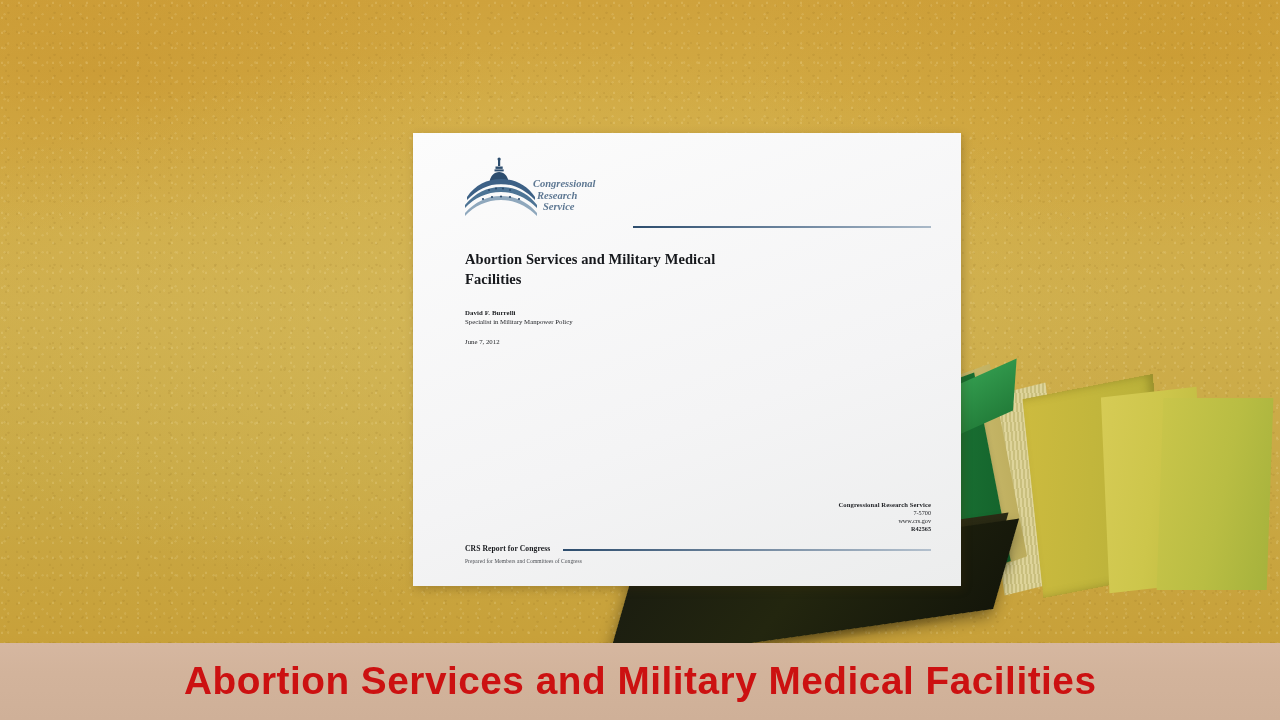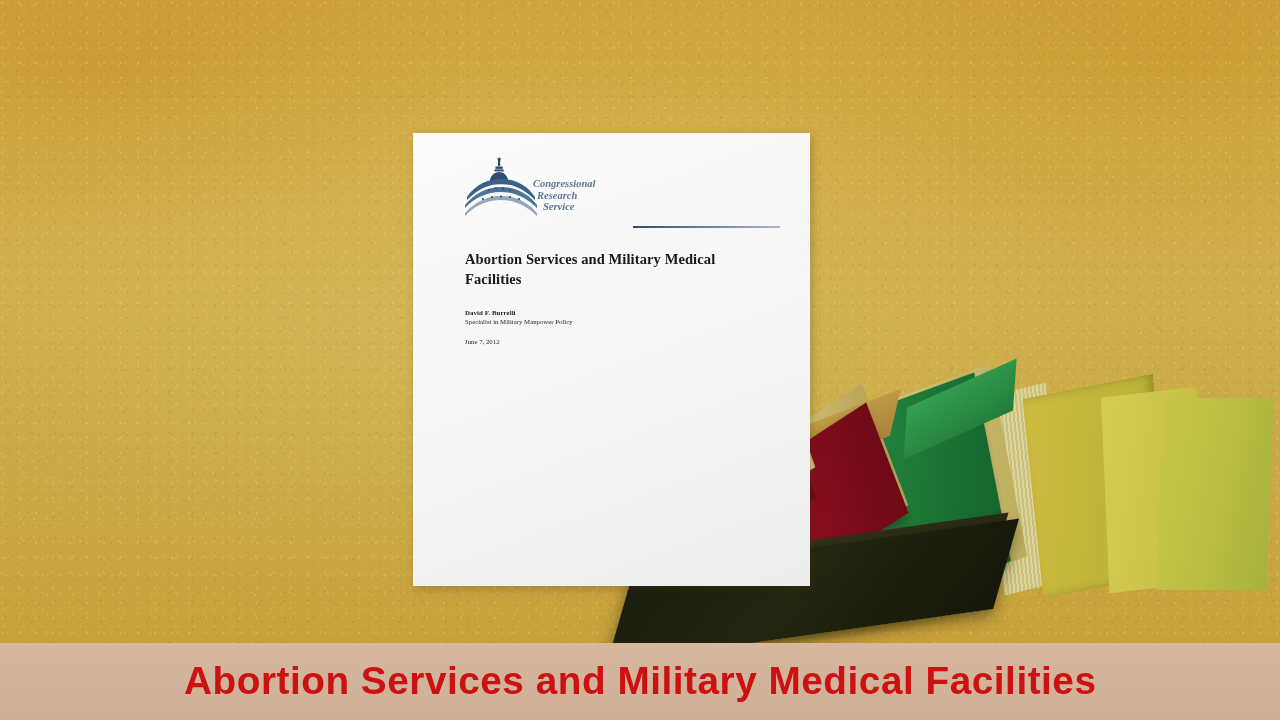--- a/index.html
+++ b/index.html
@@ -161,21 +161,21 @@
     width: 360px; height: 26px;
     background: radial-gradient(ellipse at center, rgba(60,45,10,0.45) 0%, rgba(60,45,10,0.0) 72%);
     transform: rotate(-7deg);
   }
 
   
   #report {
     position: absolute;
     left: 413px;
     top: 133px;
-    width: 397px;
+    width: 548px;
     height: 453px;
     background: linear-gradient(160deg, #fcfcfc 0%, #f4f4f5 60%, #eceded 100%);
     box-shadow: 2px 3px 9px rgba(70,50,10,0.28);
   }
   .rpt-inner {
     position: absolute;
     left: 52px;
     right: 30px;
     top: 22px;
     bottom: 14px;
@@ -393,19 +393,33 @@
         <div class="crs-rule"></div>
       </div>
 
       <div class="rpt-title">Abortion Services and Military Medical Facilities</div>
 
       <div class="rpt-author">David F. Burrelli</div>
       <div class="rpt-role">Specialist in Military Manpower Policy</div>
       <div class="rpt-date">June 7, 2012</div>
     </div>
 
+    <div class="rpt-footer">
+      <div class="fnote">
+        <div class="f-org">Congressional Research Service</div>
+        <div class="f-line">7-5700</div>
+        <div class="f-line">www.crs.gov</div>
+        <div class="f-num">R42565</div>
+      </div>
+
+      <div class="crs-report-bar">
+        <span class="crb-text">CRS Report for Congress</span>
+        <span class="crb-rule"></span>
+      </div>
+      <div class="crs-prepared">Prepared for Members and Committees of Congress</div>
+    </div>
   </div>
 
   <div id="caption-banner">
     <div id="caption-text">Abortion Services and Military Medical Facilities</div>
   </div>
 
 </div>
 
 </body></html>

